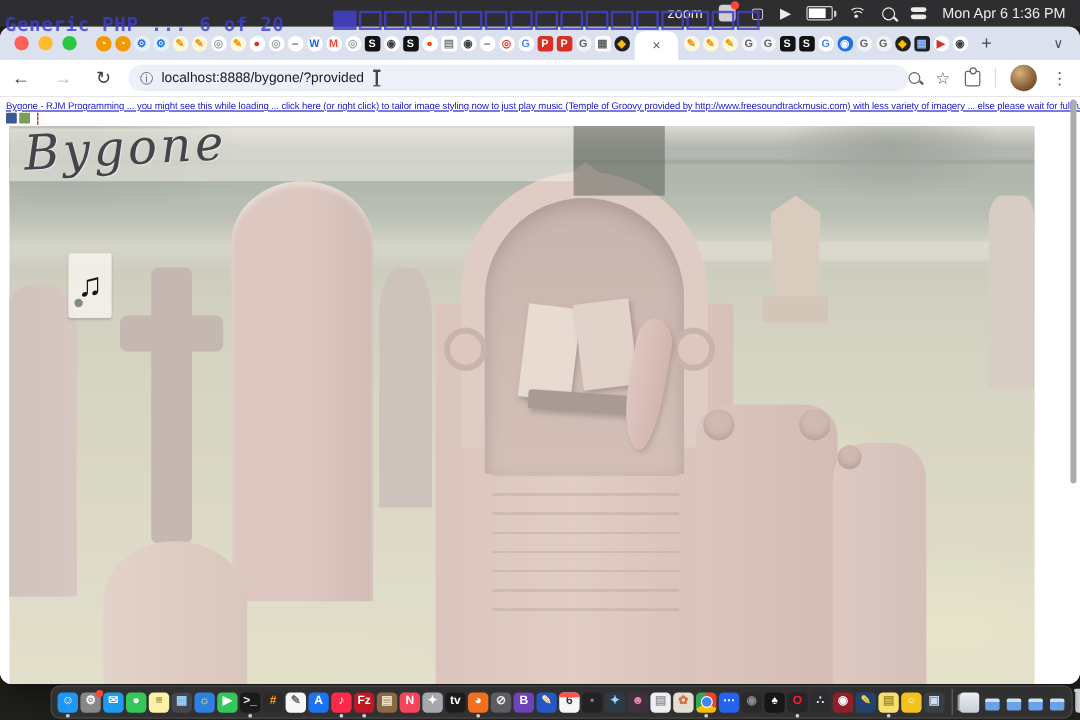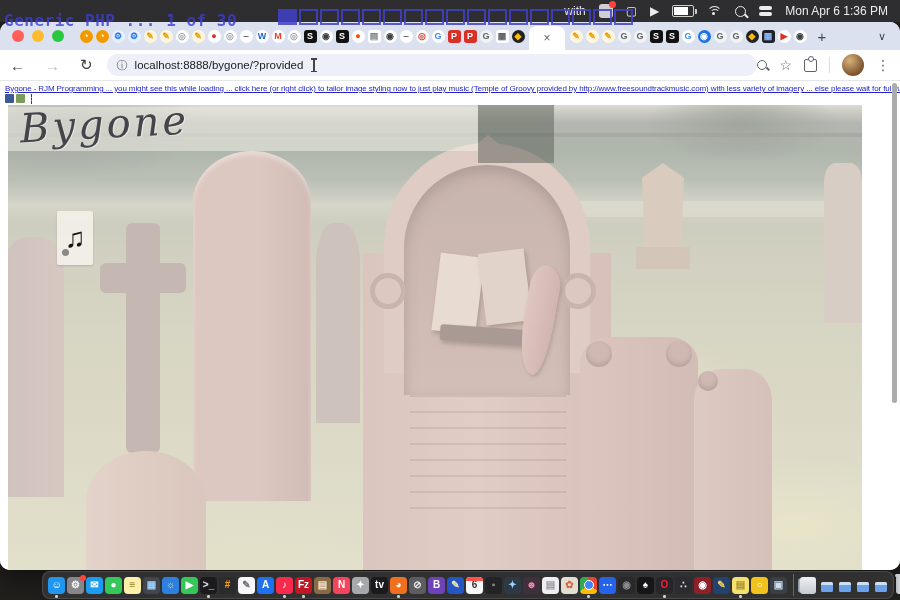--- a/index.html
+++ b/index.html
@@ -136,21 +136,21 @@
   #trash{width:15px;height:18px;background:linear-gradient(90deg,#b7bcc2,#e4e7ea 40%,#9aa0a6);border-radius:2px 2px 3px 3px;position:relative;margin-left:4px;flex:0 0 auto;}
   #trash:before{content:"";position:absolute;top:-2px;left:-1px;right:-1px;height:2.5px;background:#c9ced4;border-radius:2px;}
   #stack{width:16px;height:17px;background:linear-gradient(180deg,#eef1f4,#c6ccd4);border-radius:3px;flex:0 0 auto;
     box-shadow:-2px 0 0 -1px #aab2bc,-4px 0 0 -2px #8e98a4;}
 </style>
 </head>
 <body>
 
 <div id="menubar">
   <div class="right">
-    <span>with</span>
+    <span>zoom</span>
     <span class="st-app">
         <span class="bdg"></span>
       </span>
     <span class="st-glyph">▢</span>
     <span class="st-glyph">▶</span>
     <span class="battery"></span>
     <span class="wifi">
         <i></i>
         <i></i>
         <i></i>
@@ -158,21 +158,21 @@
     <span class="mag"></span>
     <span class="cc">
         <i></i>
         <i></i>
       </span>
     <span>Mon Apr 6 1:36 PM</span>
   </div>
 </div>
 
 <div id="annotation">
-  <div id="ann-caption">Generic PHP ... 1 of 30</div>
+  <div id="ann-caption">Generic PHP ... 6 of 20</div>
   <div id="ann-boxes">
       <span class="ov-box filled"></span>
       <span class="ov-box"></span>
       <span class="ov-box"></span>
       <span class="ov-box"></span>
       <span class="ov-box"></span>
       <span class="ov-box"></span>
       <span class="ov-box"></span>
       <span class="ov-box"></span>
       <span class="ov-box"></span>

